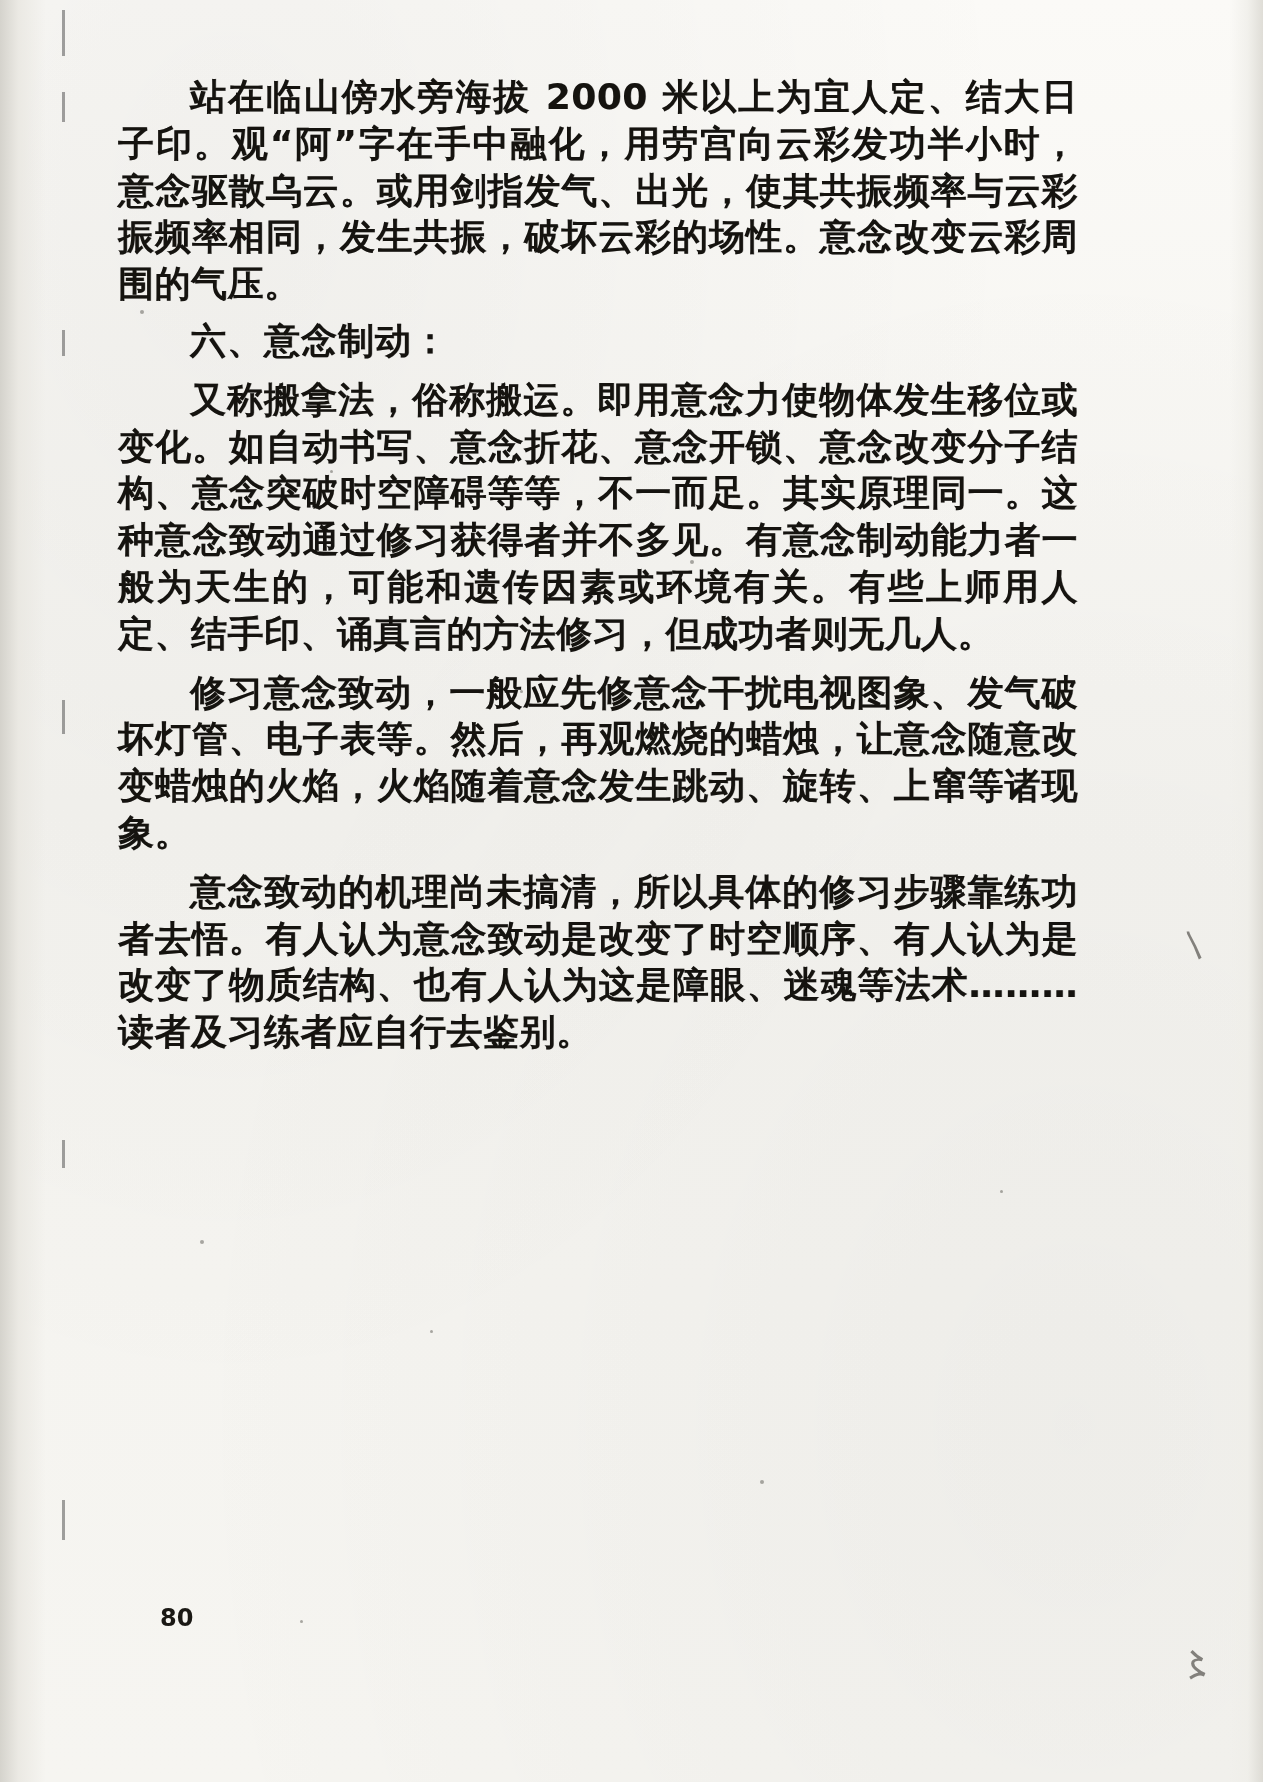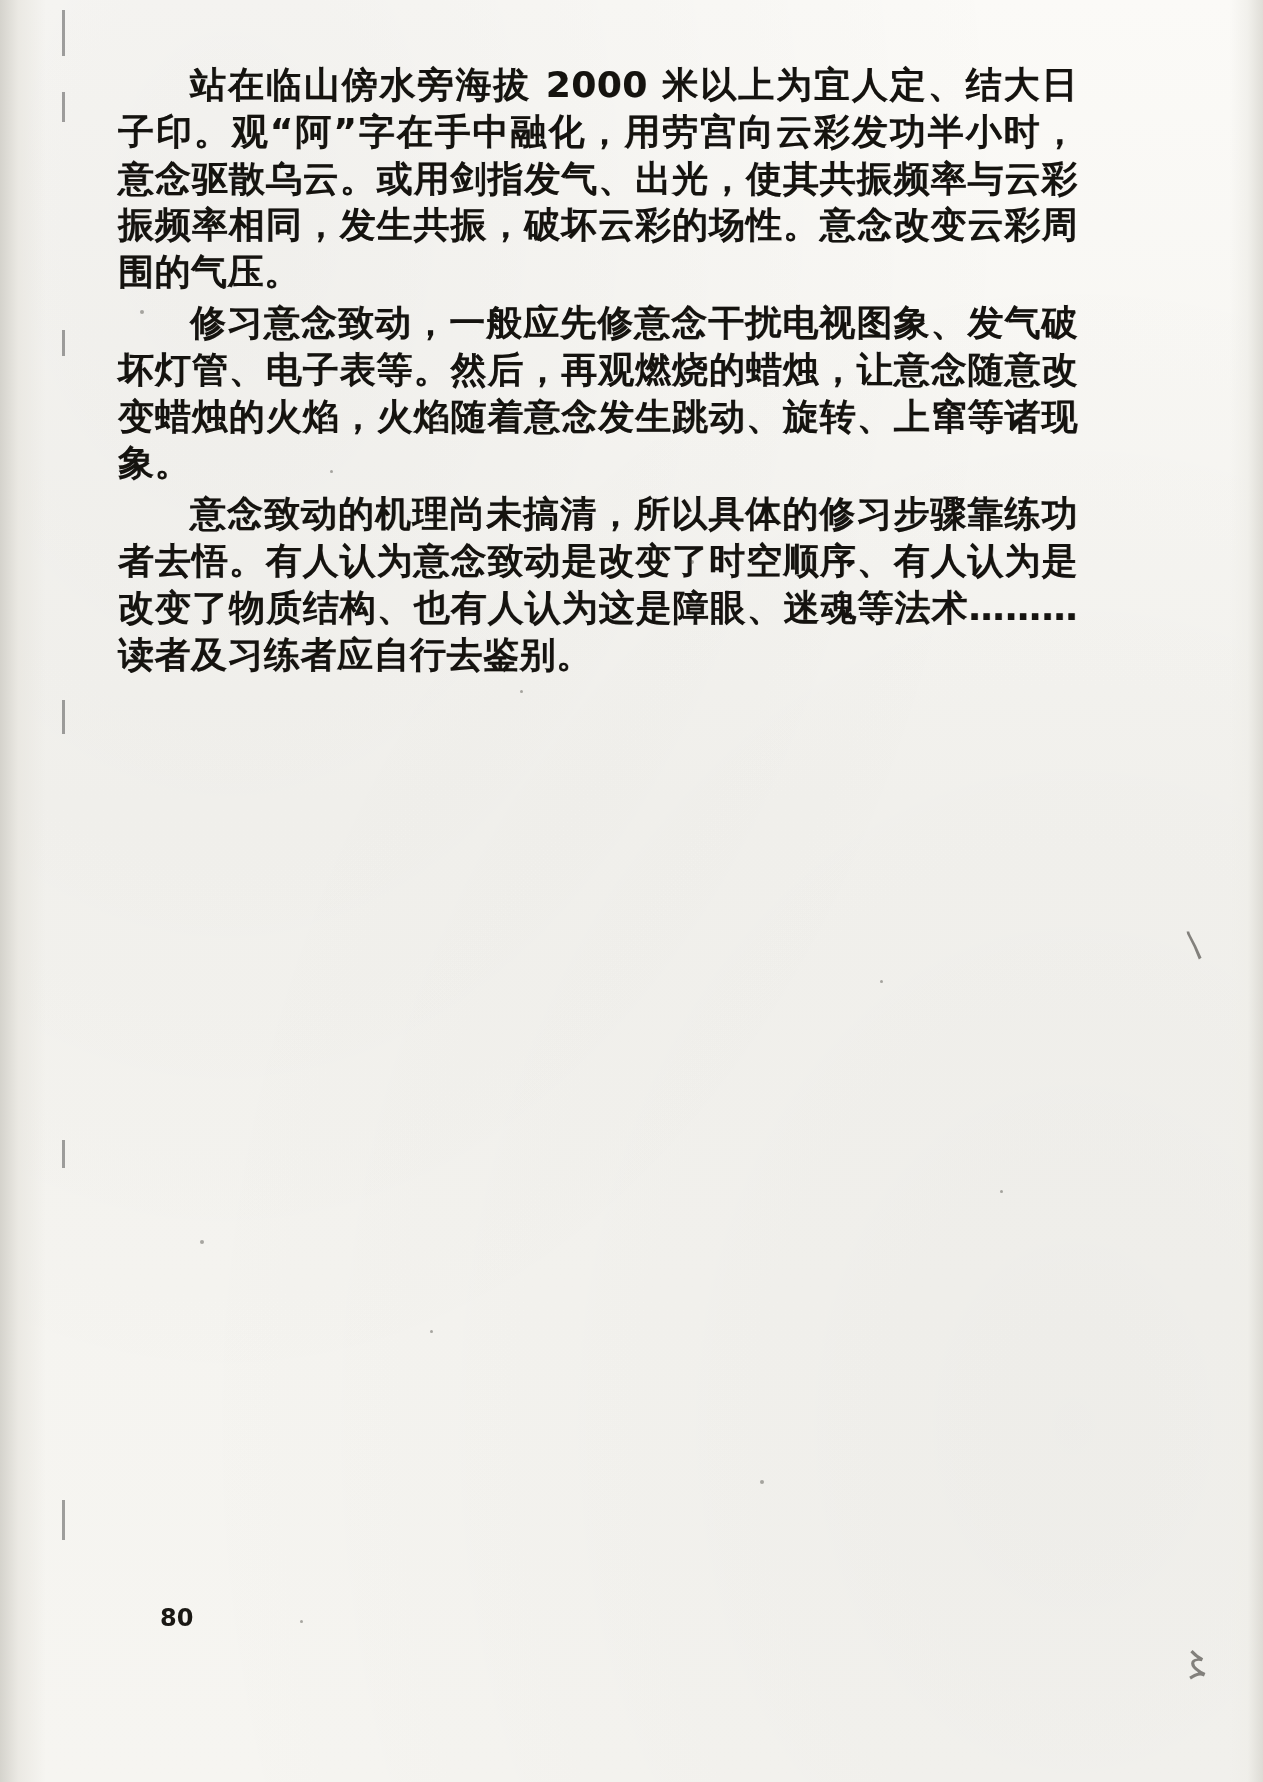--- a/index.html
+++ b/index.html
@@ -61,21 +61,21 @@
     opacity: 0.55;
     display: block;
   }
   .content {
     position: absolute;
     left: 118px;
     top: 62px;
     width: 960px;
   }
   p.body-text {
-    margin: 0 0 4px 0;
+    margin: 12px 0 4px 0;
     font-size: 36px;
     line-height: 1.30;
     letter-spacing: 0.5px;
     color: #15130f;
     text-align: justify;
     text-indent: 2em;
     font-weight: 700;
     font-family: "DejaVu Sans", "Liberation Sans", sans-serif;
     text-shadow: 0.4px 0.3px 0 rgba(0,0,0,0.35);
   }
@@ -127,20 +127,22 @@
     <i style="top:10px;height:46px;"></i>
     <i style="top:92px;height:30px;"></i>
     <i style="top:330px;height:26px;"></i>
     <i style="top:700px;height:34px;"></i>
     <i style="top:1140px;height:28px;"></i>
     <i style="top:1500px;height:40px;"></i>
   </div>
 
   <div class="content">
     <p class="body-text">站在临山傍水旁海拔 2000 米以上为宜人定、结大日子印。观“阿”字在手中融化，用劳宫向云彩发功半小时，意念驱散乌云。或用剑指发气、出光，使其共振频率与云彩振频率相同，发生共振，破坏云彩的场性。意念改变云彩周围的气压。</p>
+    <p class="section-heading">六、意念制动：</p>
+    <p class="body-text">又称搬拿法，俗称搬运。即用意念力使物体发生移位或变化。如自动书写、意念折花、意念开锁、意念改变分子结构、意念突破时空障碍等等，不一而足。其实原理同一。这种意念致动通过修习获得者并不多见。有意念制动能力者一般为天生的，可能和遗传因素或环境有关。有些上师用人定、结手印、诵真言的方法修习，但成功者则无几人。</p>
     <p class="body-text">修习意念致动，一般应先修意念干扰电视图象、发气破坏灯管、电子表等。然后，再观燃烧的蜡烛，让意念随意改变蜡烛的火焰，火焰随着意念发生跳动、旋转、上窜等诸现象。</p>
     <p class="body-text">意念致动的机理尚未搞清，所以具体的修习步骤靠练功者去悟。有人认为意念致动是改变了时空顺序、有人认为是改变了物质结构、也有人认为这是障眼、迷魂等法术………读者及习练者应自行去鉴别。</p>
   </div>
 
   <div class="page-number">80</div>
 
   <span class="speck" style="left:140px;top:310px;width:4px;height:4px;"></span>
   <span class="speck" style="left:330px;top:470px;width:3px;height:3px;"></span>
   <span class="speck" style="left:690px;top:560px;width:4px;height:4px;"></span>
   <span class="speck" style="left:520px;top:690px;width:3px;height:3px;"></span>

